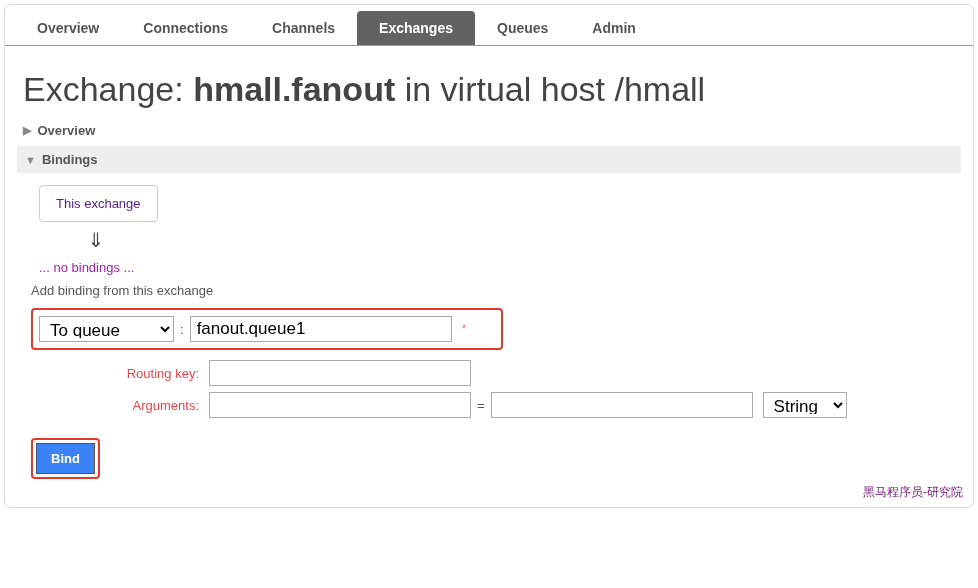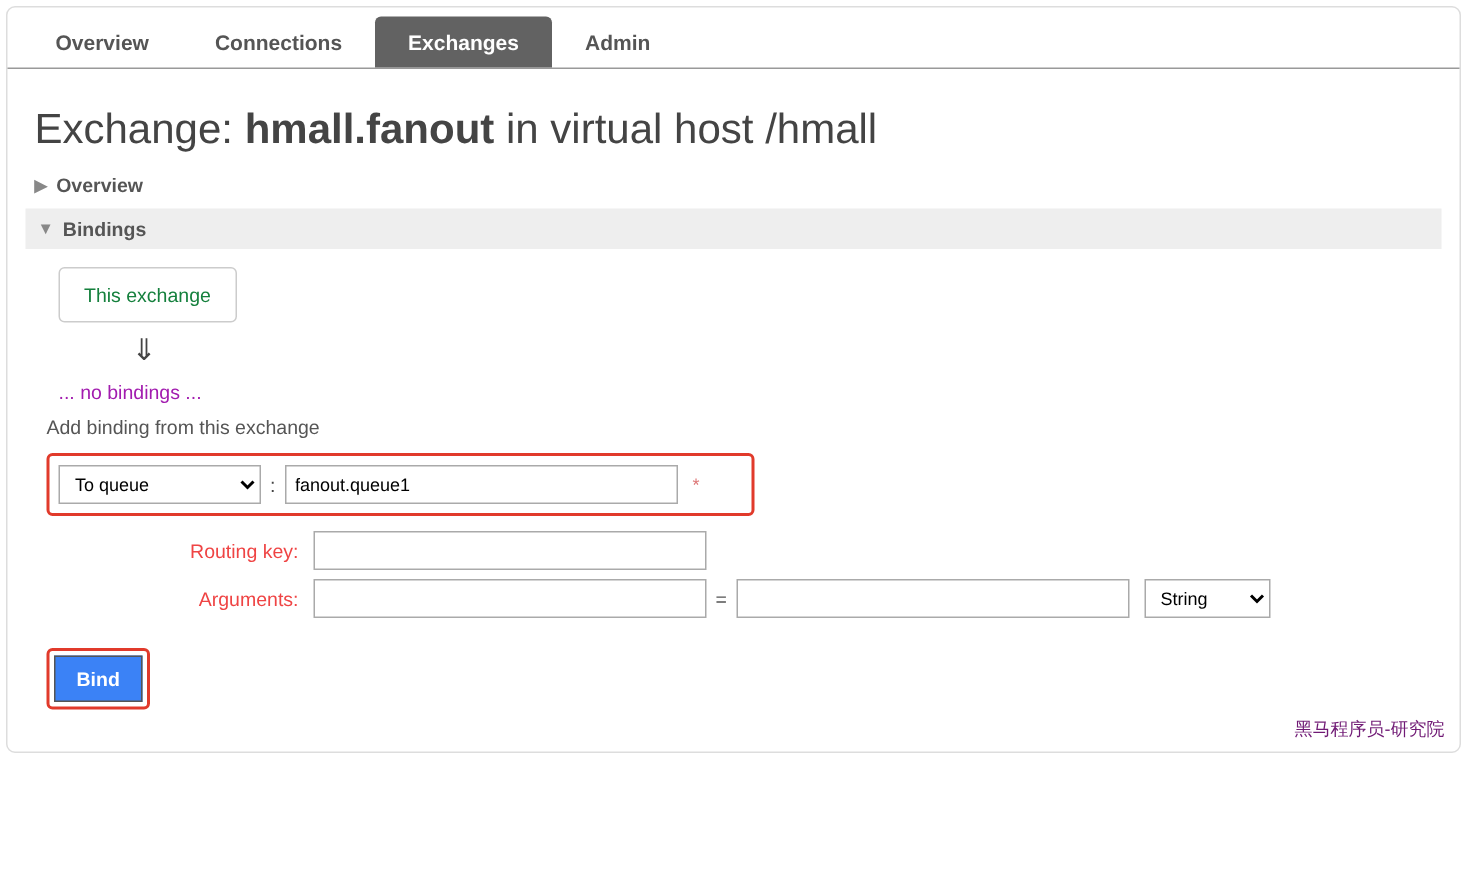--- a/index.html
+++ b/index.html
@@ -35,21 +35,21 @@
   }
   .tab.active {
     background: #626262;
     color: #fff;
     border-top-left-radius: 4px;
     border-top-right-radius: 4px;
   }
   .content { padding: 10px 18px 0 18px; }
   h1.title {
     font-weight: bold;
-    font-size: 28px;
+    font-size: 34px;
     color: #444;
     margin: 14px 0 10px 0;
   }
   h1.title .plain { font-weight: normal; }
   .section-head {
     display: flex;
     align-items: center;
     gap: 6px;
     font-weight: bold;
     color: #555;
@@ -62,21 +62,21 @@
     padding: 6px 8px;
     margin:  0 -6px;
   }
   .tri { font-size: 11px; color: #888; }
   .bindings-body { padding: 6px 0 16px 8px; }
   .this-box {
     display: inline-block;
     border: 1px solid #ccc;
     border-radius: 4px;
     padding: 10px 16px;
-    color: #15803d;
+    color: #4c1d95;
     margin: 6px 0 2px 8px;
   }
   .dbl-arrow {
     text-align: center;
     width: 130px;
     font-size: 20px;
     color: #444;
     margin: 4px 0 6px 0;
   }
   .no-bindings { color: #a21caf; margin: 8px 0 8px 8px; }
@@ -88,21 +88,21 @@
   .row1 {
     display: flex;
     align-items: center;
     padding: 6px;
     gap: 6px;
     width: 472px;
     margin-bottom: 10px;
   }
   select, input[type=text] {
     font-family: inherit;
-    font-size: 12px;
+    font-size: 17px;
     border: 1px solid #aaa;
     background: #fff;
     padding: 3px 6px;
     height: 26px;
   }
   select { cursor: pointer; }
   .dest-select { width: 135px; }
   .dest-input { width: 262px; font-family: "Courier New", monospace; }
   .req { color: #d77; font-size: 12px; padding: 0 4px; }
   .form-row {
@@ -144,21 +144,23 @@
   }
 </style>
 </head>
 <body>
 
 <div class="page">
 
   <div class="tabs">
     <div class="tab">Overview</div>
     <div class="tab">Connections</div>
+    <div class="tab">Channels</div>
     <div class="tab active">Exchanges</div>
+    <div class="tab">Queues</div>
     <div class="tab">Admin</div>
   </div>
 
   <div class="content">
 
     <h1 class="title">
       <span class="plain">Exchange: </span><span>hmall.fanout</span><span class="plain"> in virtual host </span><span class="plain">/hmall</span>
     </h1>
 
     <div class="section-head">

